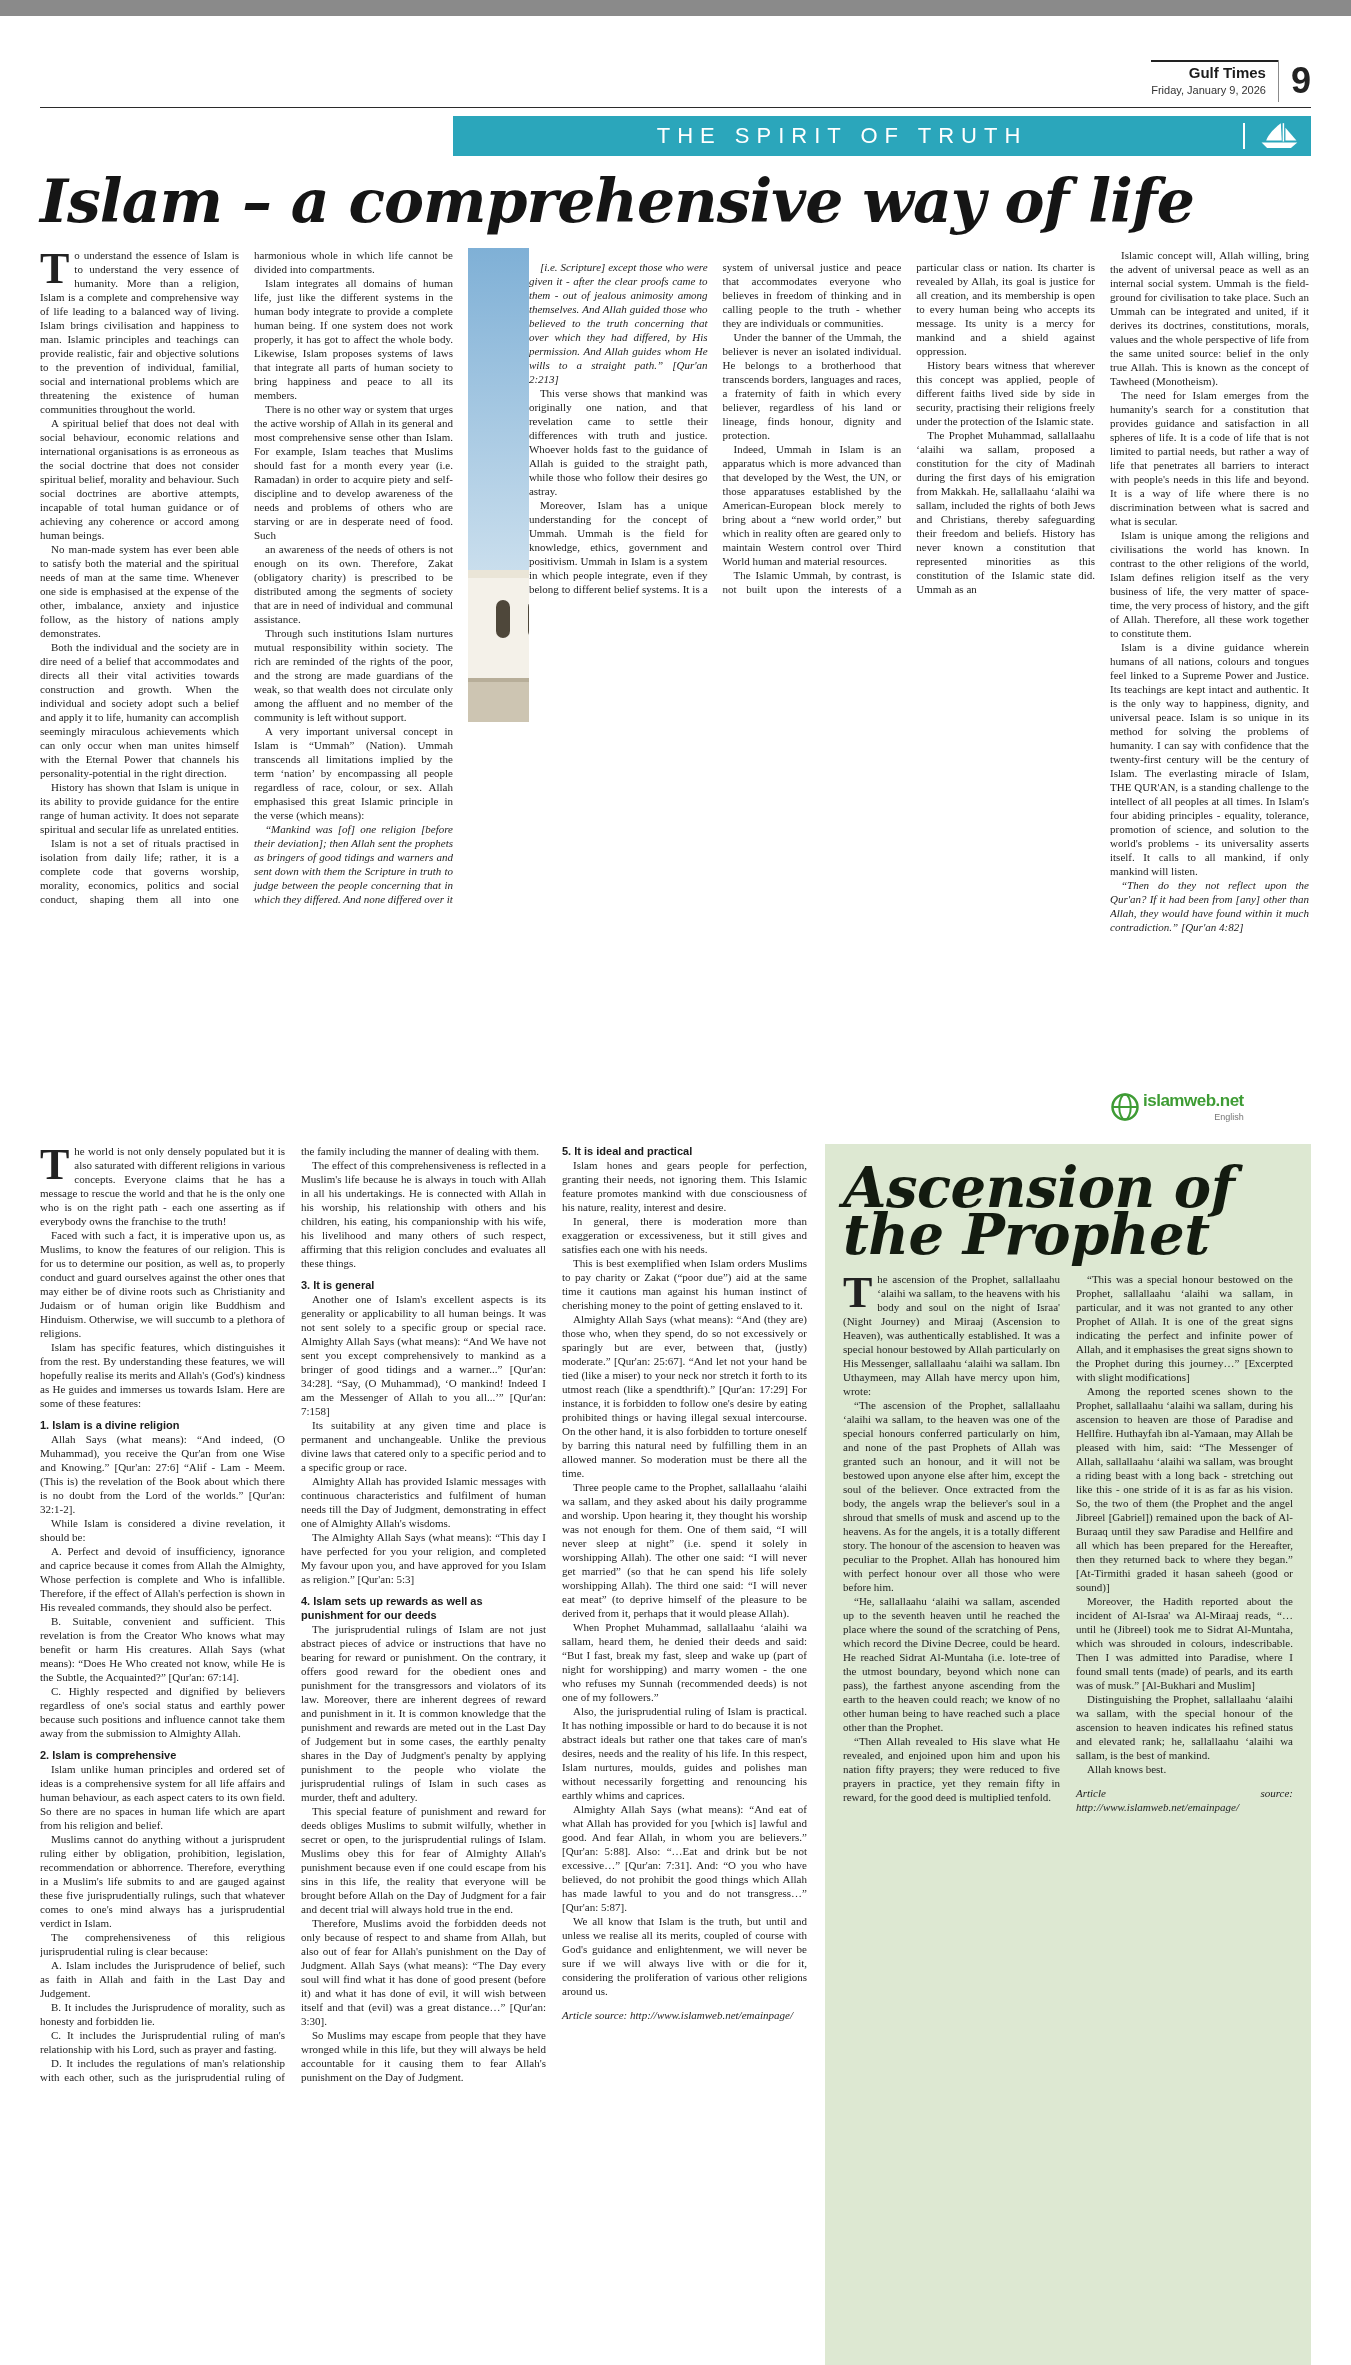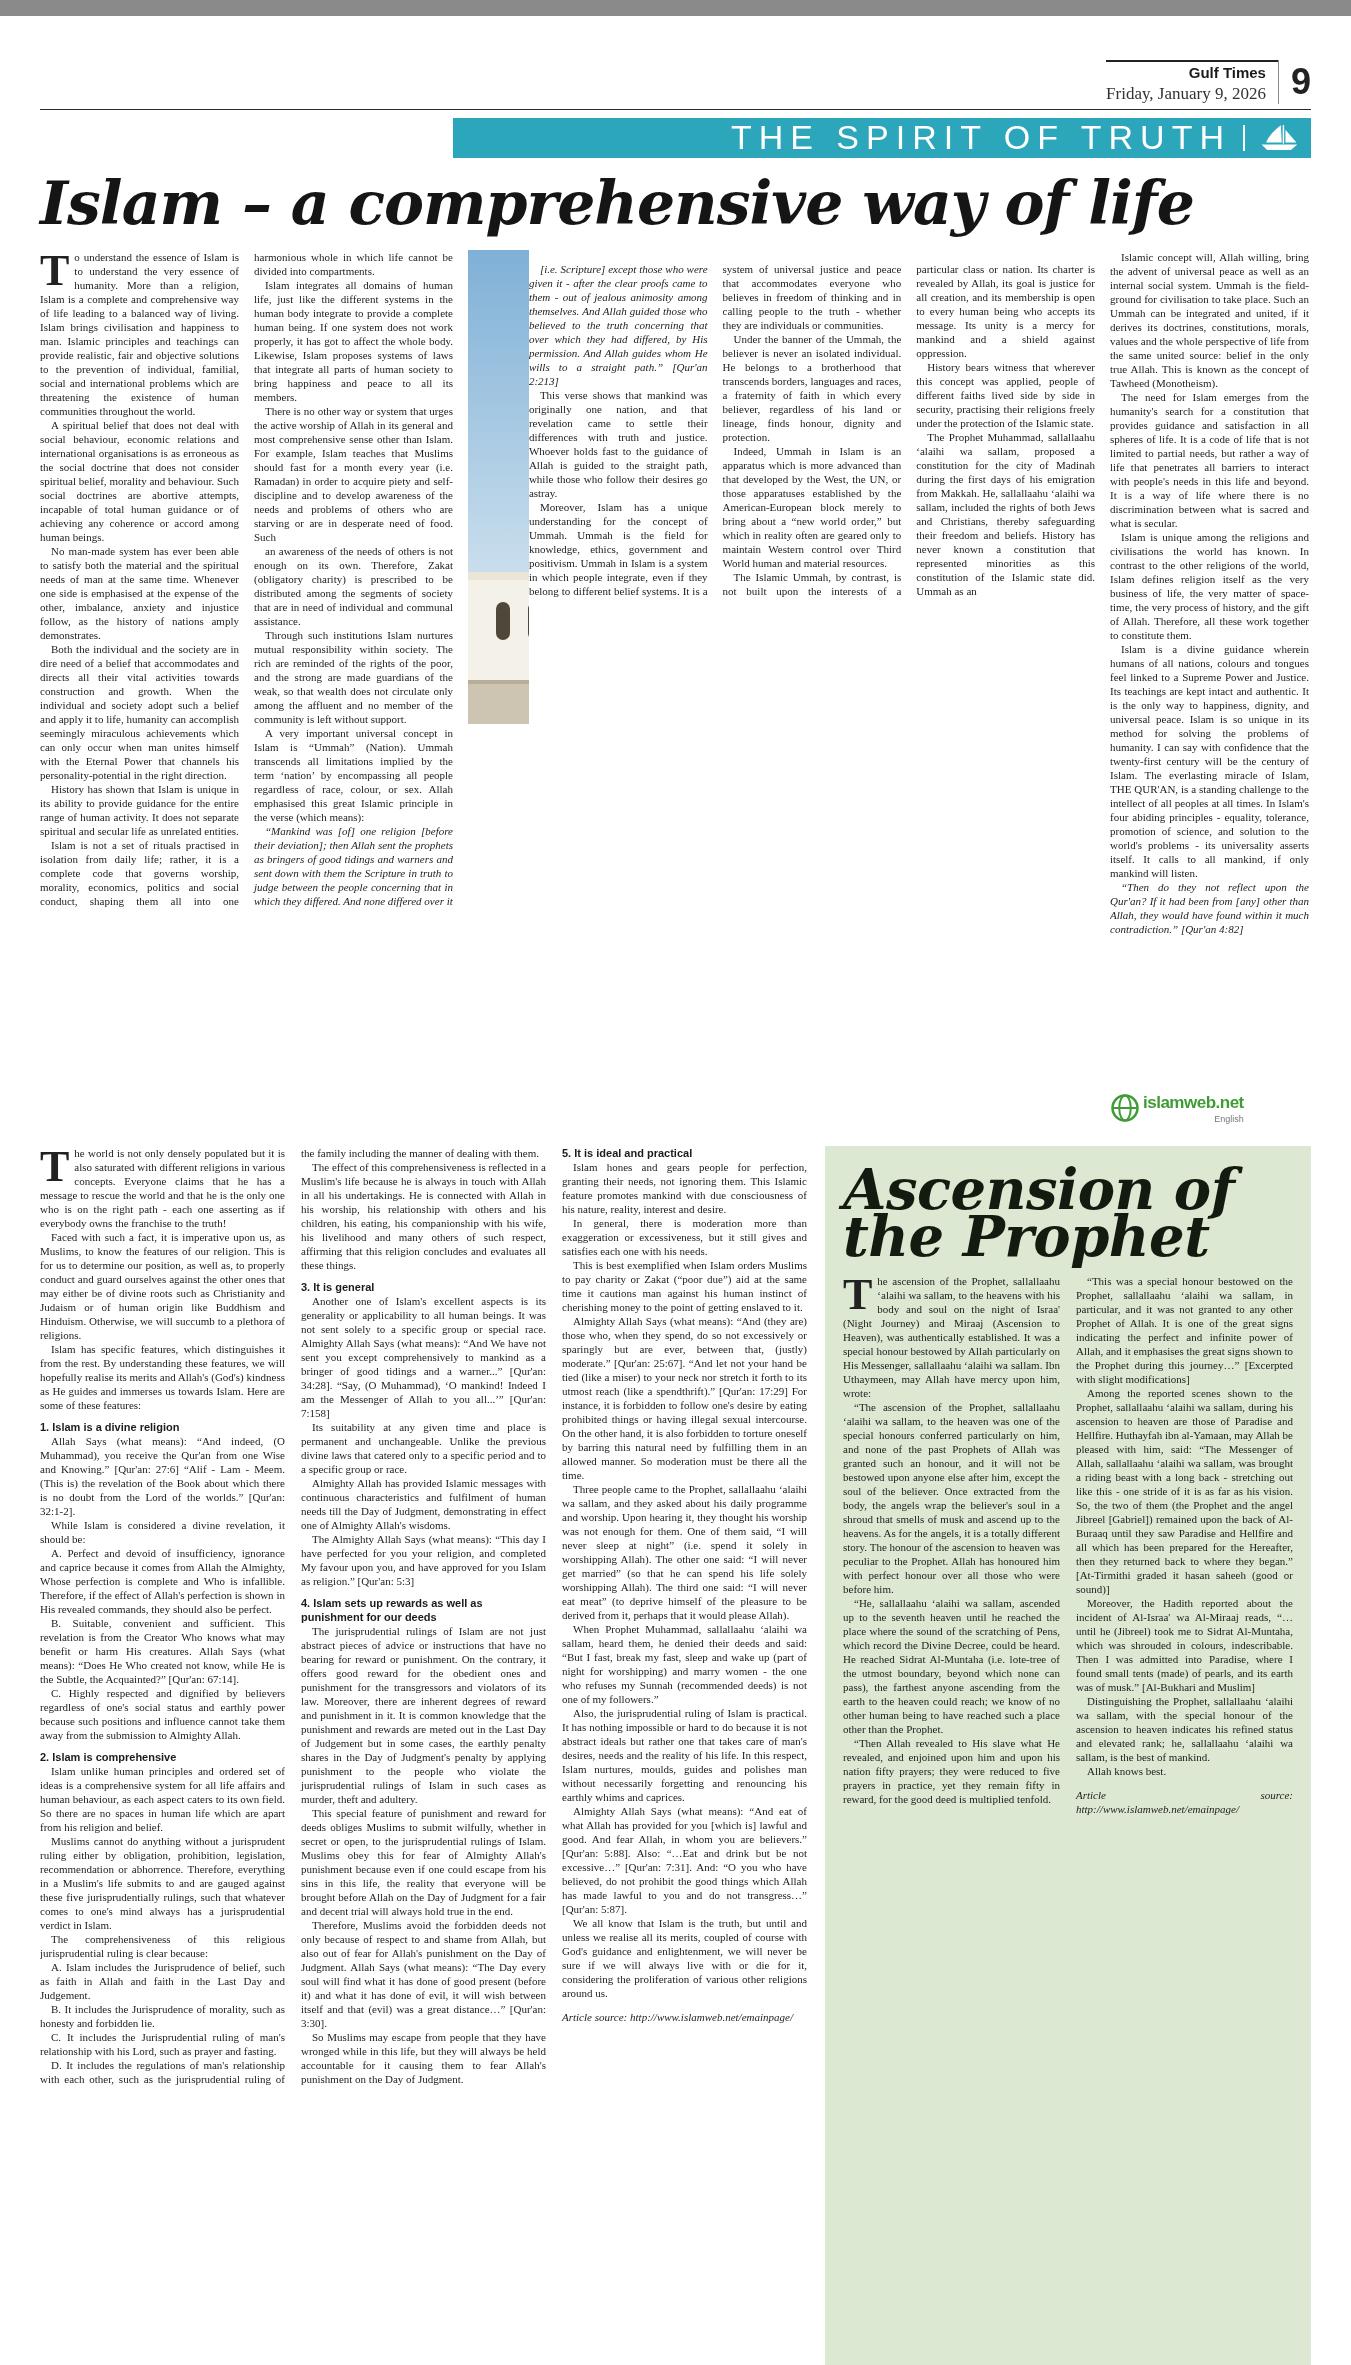--- a/index.html
+++ b/index.html
@@ -7,27 +7,27 @@
     width:1351px;height:2365px;margin:16px auto;background:#ffffff;
     box-sizing:border-box;padding:0 40px;overflow:hidden;position:relative;
     font-family:"Liberation Serif", serif;color:#1c1c1c;
   }
   
   .masthead{margin-top:44px;padding-bottom:5px;border-bottom:1.5px solid #2b2b2b;
     display:flex;justify-content:flex-end;align-items:flex-end;}
   .mast-right{display:flex;align-items:stretch;}
   .mast-names{text-align:right;border-top:2px solid #222;padding-top:3px;padding-right:12px;}
   .paper-name{font-family:"Liberation Sans",sans-serif;font-weight:bold;font-size:15px;line-height:1.1;}
-  .paper-date{font-family:Liberation Serif, serif;font-size:17px;color:#333;margin-top:2px;}
+  .paper-date{font-family:Liberation Sans, sans-serif;font-size:11px;color:#333;margin-top:2px;}
   .page-number{font-family:"Liberation Sans",sans-serif;font-size:36px;font-weight:bold;
     padding-left:12px;border-left:1px solid #8b8b8b;display:flex;align-items:center;color:#222;}
   
   .banner{margin-top:8px;margin-left:auto;width:858px;height:40px;display:flex;align-items:center;color:#fff;}
-  .banner-title{flex:1;text-align:right;font-family:"Liberation Sans",sans-serif;
-    font-size:34px;letter-spacing:7px;font-weight:400;}
+  .banner-title{flex:1;text-align:center;font-family:"Liberation Sans",sans-serif;
+    font-size:22px;letter-spacing:7px;font-weight:400;}
   .banner-sep{width:2px;height:26px;background:#fff;margin:0 12px;flex:none;}
   .dhow{width:44px;height:30px;margin-right:10px;flex:none;}
   
   .headline1{font-family:"DejaVu Serif",serif;font-style:italic;font-weight:bold;
     font-size:60px;line-height:66px;letter-spacing:-1px;margin-top:12px;color:#151515;}
   .headline2{font-family:"DejaVu Serif",serif;font-style:italic;font-weight:bold;
     font-size:47px;line-height:52px;letter-spacing:-1px;margin:0 0 12px;color:#151515;}
   .sb-headline{font-family:"DejaVu Serif",serif;font-style:italic;font-weight:bold;
     font-size:56px;line-height:47px;letter-spacing:-0.5px;margin:0 0 14px;color:#131b10;}
   

